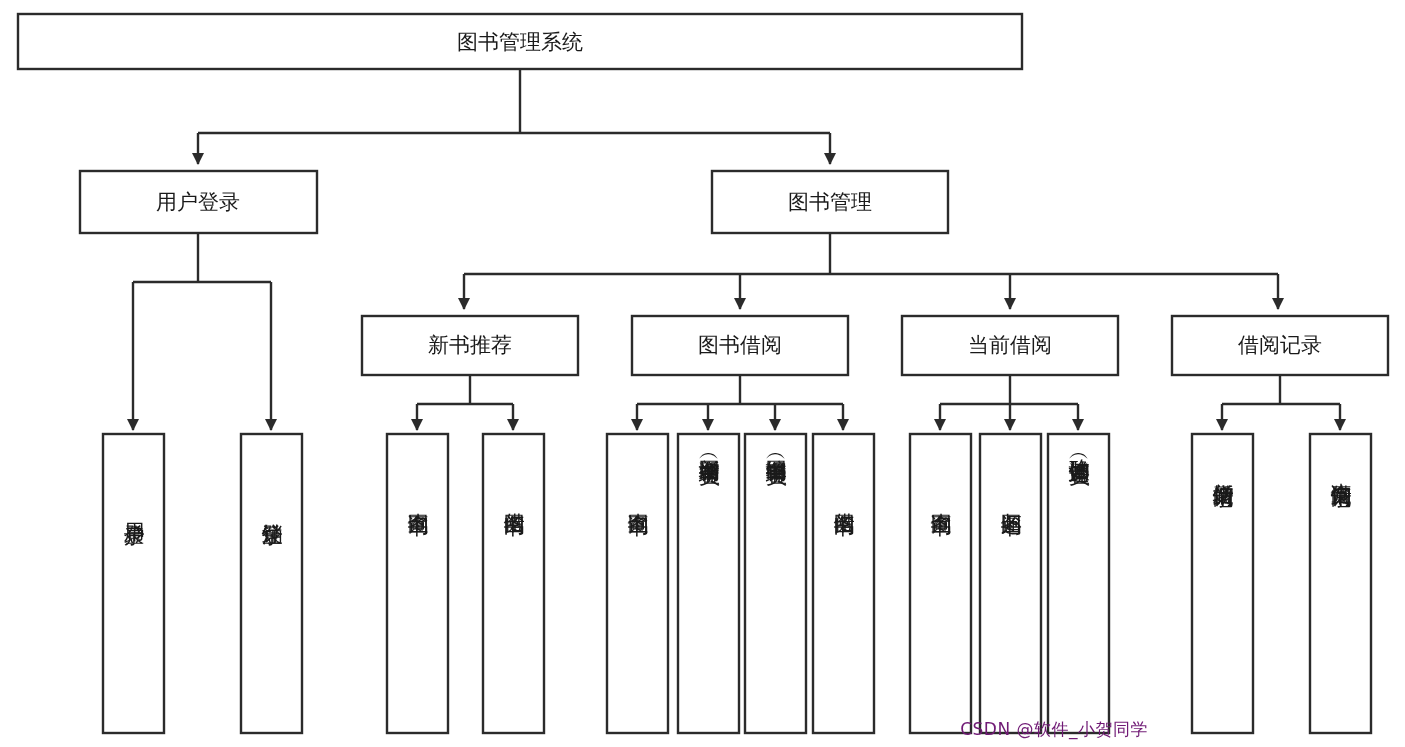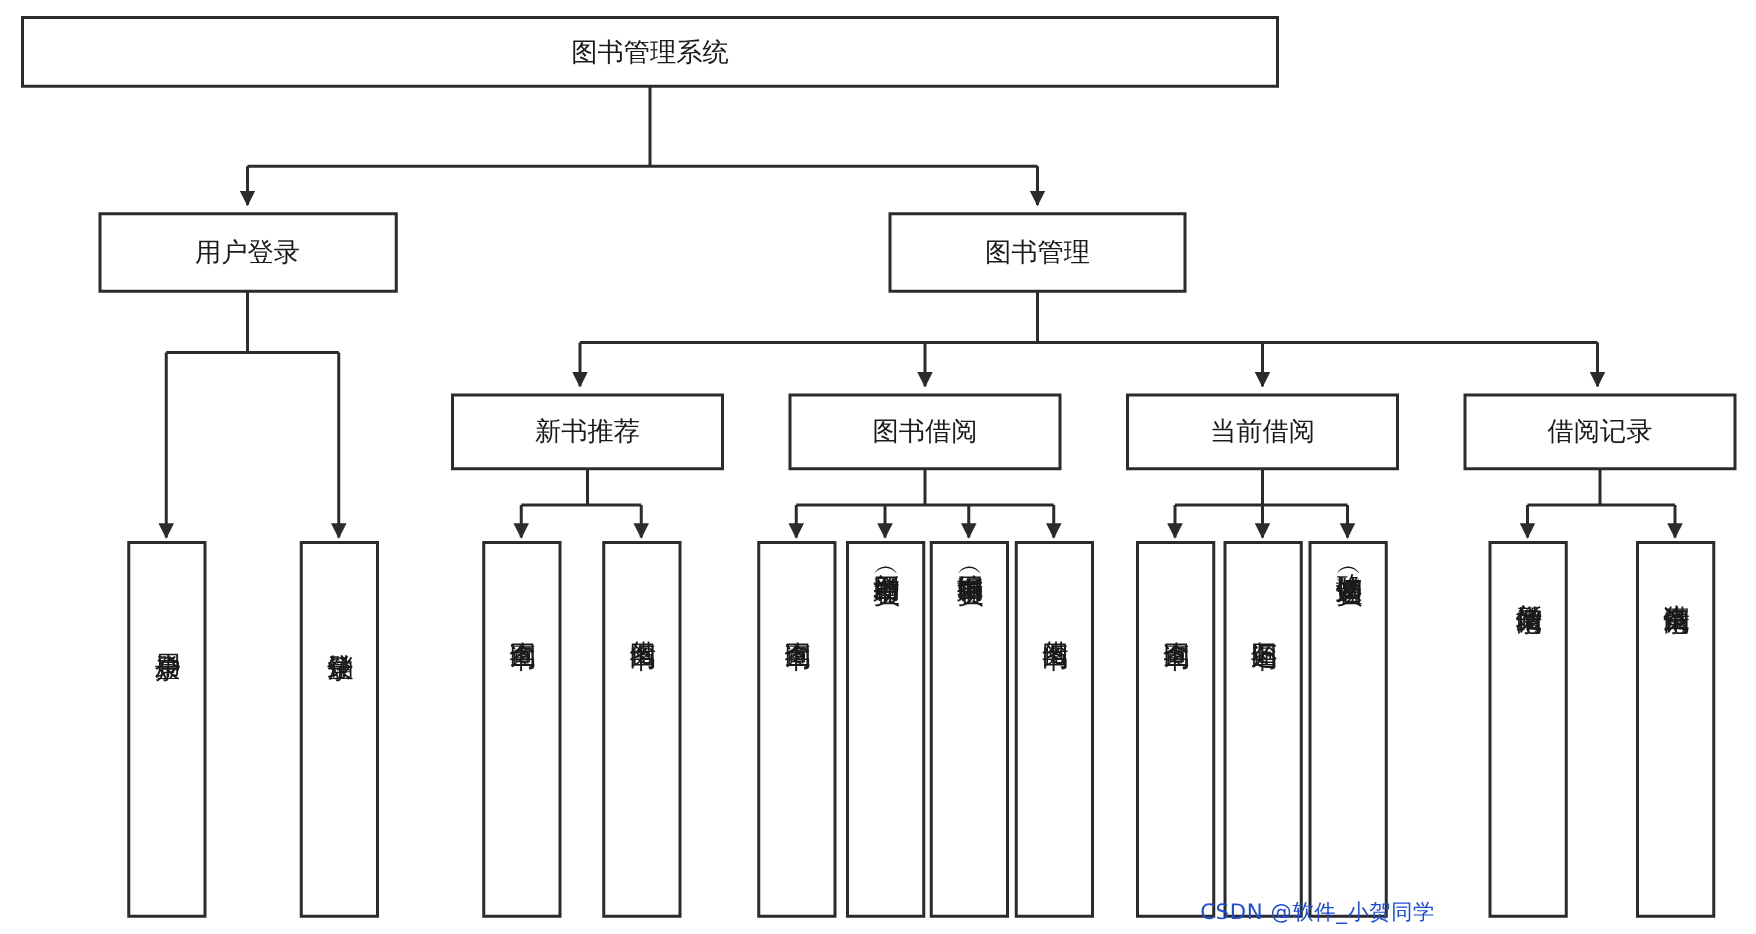--- a/index.html
+++ b/index.html
@@ -68,21 +68,21 @@
     color: #1a1a1a;
     letter-spacing: 1px;
     white-space: nowrap;
   }
   .watermark {
     position: absolute;
     right: 12px;
     bottom: 6px;
     font-family: "DejaVu Sans", "Liberation Sans", sans-serif;
     font-size: 17px;
-    color: #1d4ed8;
+    color: #701a75;
     letter-spacing: 0.5px;
     white-space: nowrap;
   }
 </style>
 </head>
 <body>
 
 <div id="diagram-root">
 
   <svg id="tree-svg" viewBox="0 0 1405 747">

